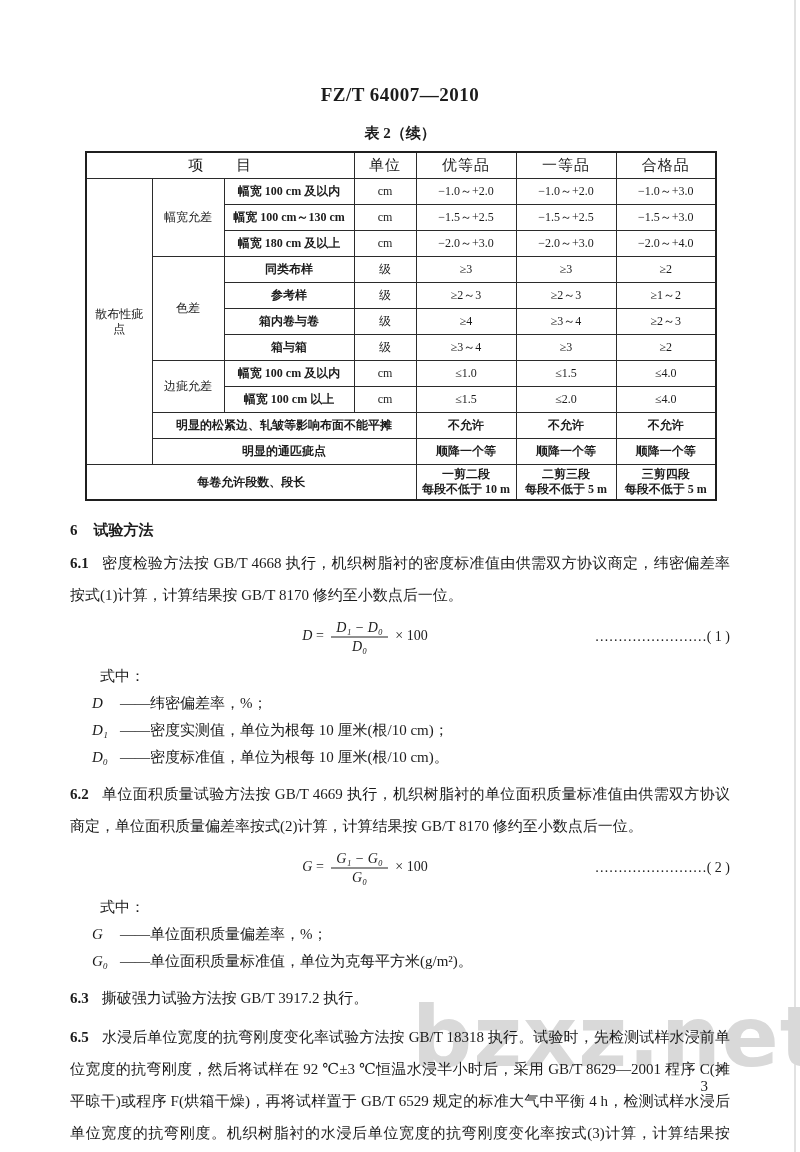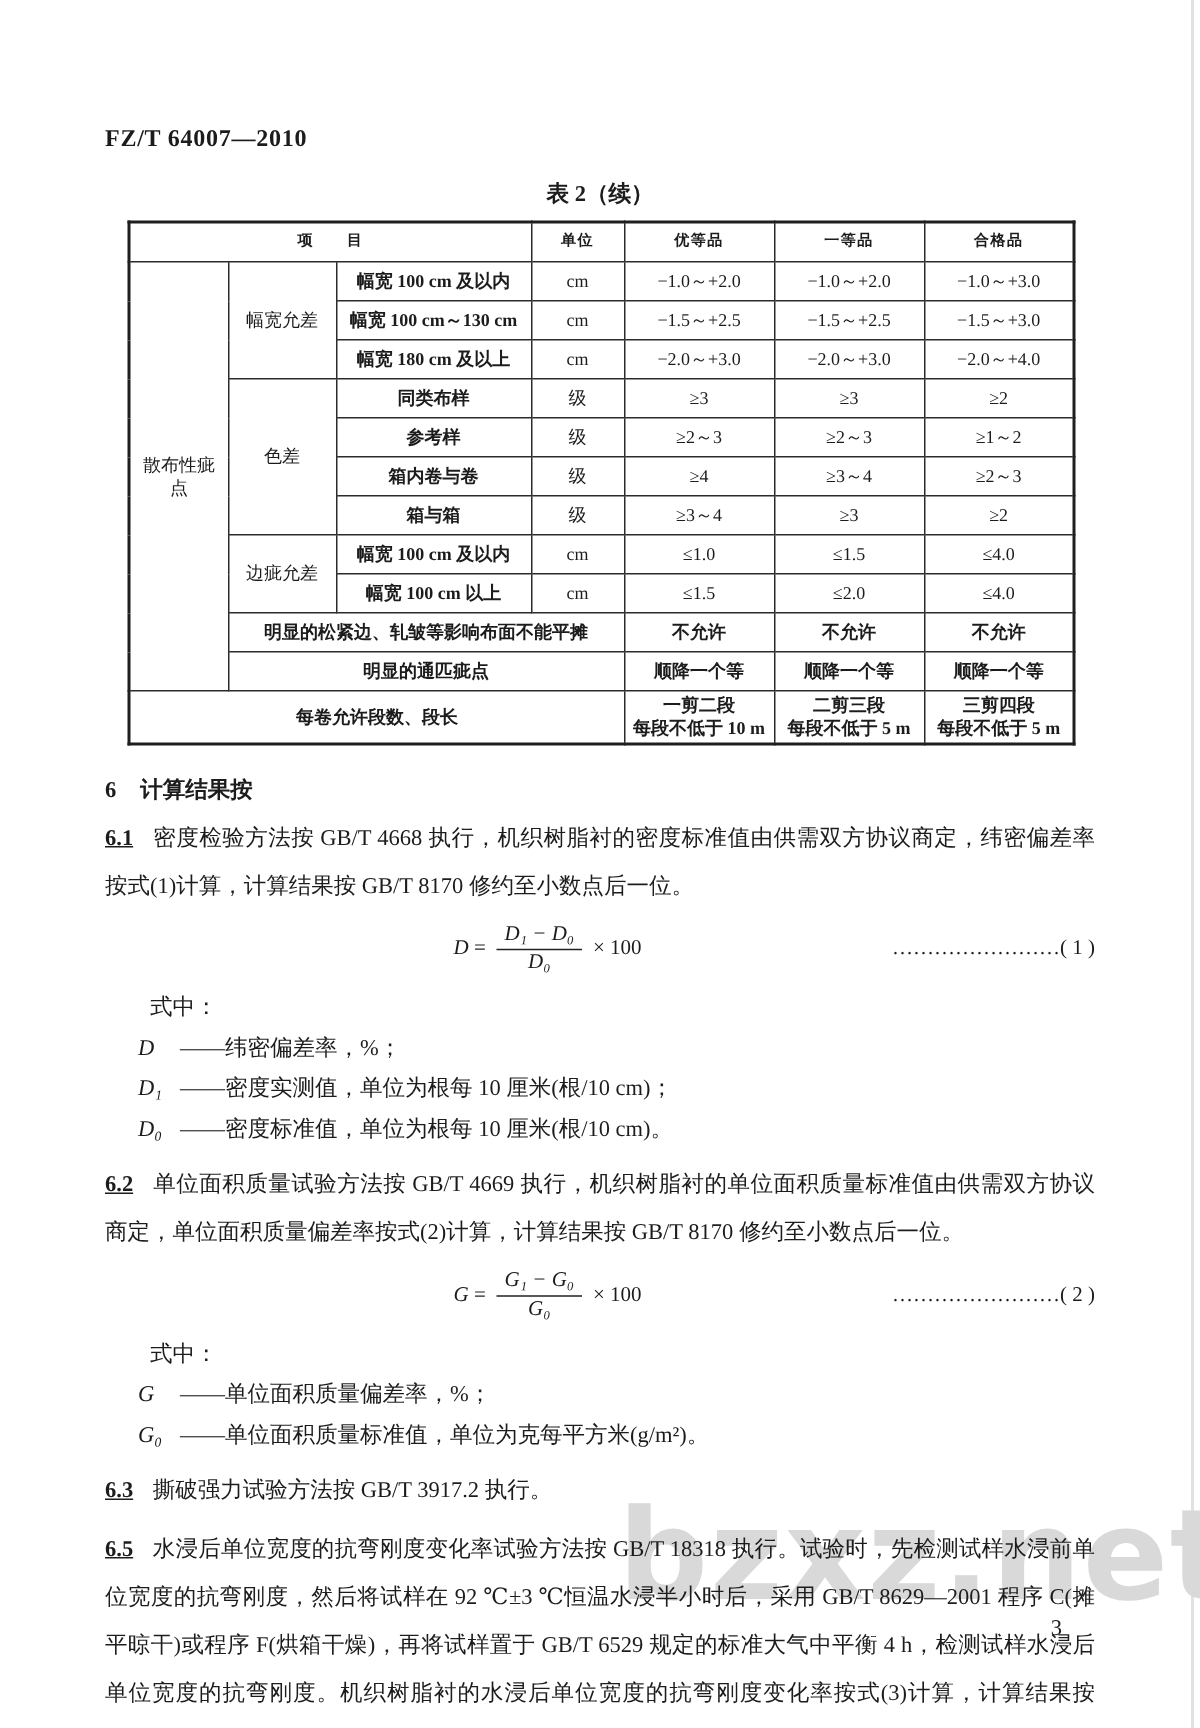--- a/index.html
+++ b/index.html
@@ -6,45 +6,45 @@
   .page{
     position:relative;
     width:800px;height:1152px;
     background:#ffffff;
     color:#1c1c1c;
     font-family:"Liberation Serif","DejaVu Serif",serif;
     overflow:hidden;
   }
   .scan-edge{position:absolute;top:0;right:4px;width:2px;height:100%;background:#e2e2e2;}
   .content{position:relative;z-index:2;padding:84px 70px 0 70px;}
-  .doc-number{text-align:left;font-weight:bold;font-size:16px;letter-spacing:.5px;}
+  .doc-number{text-align:center;font-weight:bold;font-size:19px;letter-spacing:.5px;}
   .table-title{text-align:center;font-weight:bold;font-size:15px;margin-top:18px;}
   table.spec{
     border-collapse:collapse;table-layout:fixed;
     width:630px;margin:8px 0 0 15px;
     font-size:12px;
   }
   table.spec td{
     border:1px solid #2b2b2b;
     text-align:center;vertical-align:middle;
     padding:2px 3px;height:21px;line-height:1.25;
   }
   table.spec{border:2px solid #1f1f1f;}
-  td.thc{font-weight:bold;font-size:10px;letter-spacing:1px;}
+  td.thc{font-weight:normal;font-size:15px;letter-spacing:1px;}
   td.lbl{font-weight:normal;}
   td.item{text-align:left;padding-left:7px;font-weight:bold;}
   td.spanitem{text-align:left;padding-left:7px;font-weight:bold;}
   td.val{font-weight:normal;}
   td.valb{font-weight:bold;}
   td.footcell{font-weight:bold;height:46px;}
   td.footlabel{font-weight:bold;height:46px;}
   .sec-heading{margin-top:20px;font-weight:bold;font-size:15px;}
   .sec-heading .hnum{margin-right:16px;}
   .clause{margin-top:7px;font-size:15px;line-height:32px;text-align:justify;}
-  .clause .cno{font-weight:bold;margin-right:13px;text-decoration:underline;}
+  .clause .cno{font-weight:bold;margin-right:13px;}
   .formula{position:relative;height:48px;margin:2px 0 2px 0;font-size:14px;}
   .f-center{position:absolute;left:0;right:70px;top:50%;transform:translateY(-50%);text-align:center;}
   .var{font-style:italic;font-family:"Liberation Serif",serif;}
   .frac{display:inline-block;vertical-align:middle;margin:0 4px;}
   .frac .num{display:block;border-bottom:1.2px solid #222;padding:0 5px 1px 5px;}
   .frac .den{display:block;padding-top:1px;}
   .f-right{position:absolute;right:0;top:50%;transform:translateY(-50%);font-size:14px;white-space:nowrap;}
   .where{margin:2px 0 0 30px;font-size:15px;line-height:27px;}
   .defline{margin-left:22px;font-size:15px;line-height:27px;}
   .defline .sym{display:inline-block;min-width:28px;}
@@ -183,21 +183,21 @@
           </td>
           <td class="footcell">
             <div>三剪四段</div>
             <div>每段不低于 5 m</div>
           </td>
         </tr>
       </tbody>
     </table>
 
     <div class="sec-heading">
-      <span class="hnum">6</span><span>计算结果按</span>
+      <span class="hnum">6</span><span>试验方法</span>
     </div>
 
     <div class="clause">
       <span class="cno">6.1</span><span>密度检验方法按 GB/T 4668 执行，机织树脂衬的密度标准值由供需双方协议商定，纬密偏差率按式(1)计算，计算结果按 GB/T 8170 修约至小数点后一位。</span>
     </div>
 
     <div class="formula">
       <div class="f-center">
         <span class="var">D</span>
         <span>=</span>

